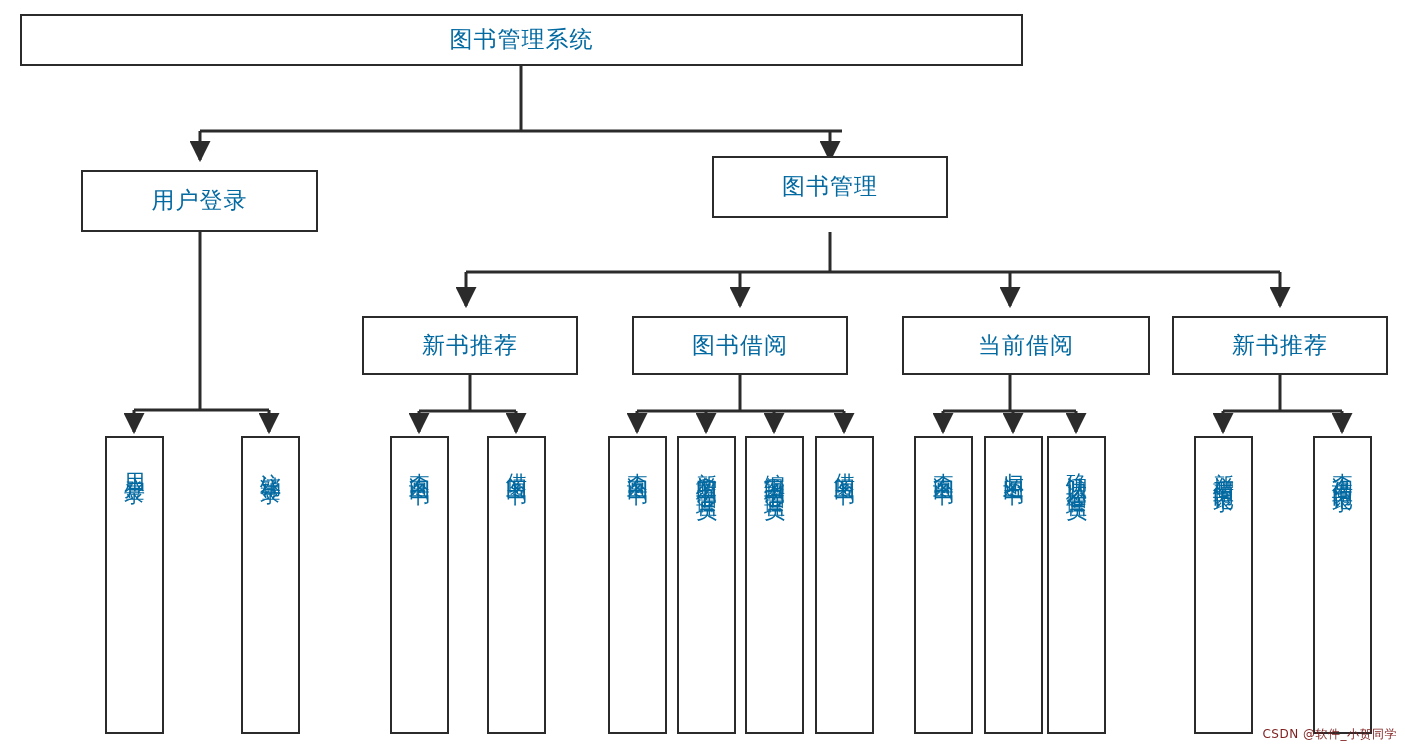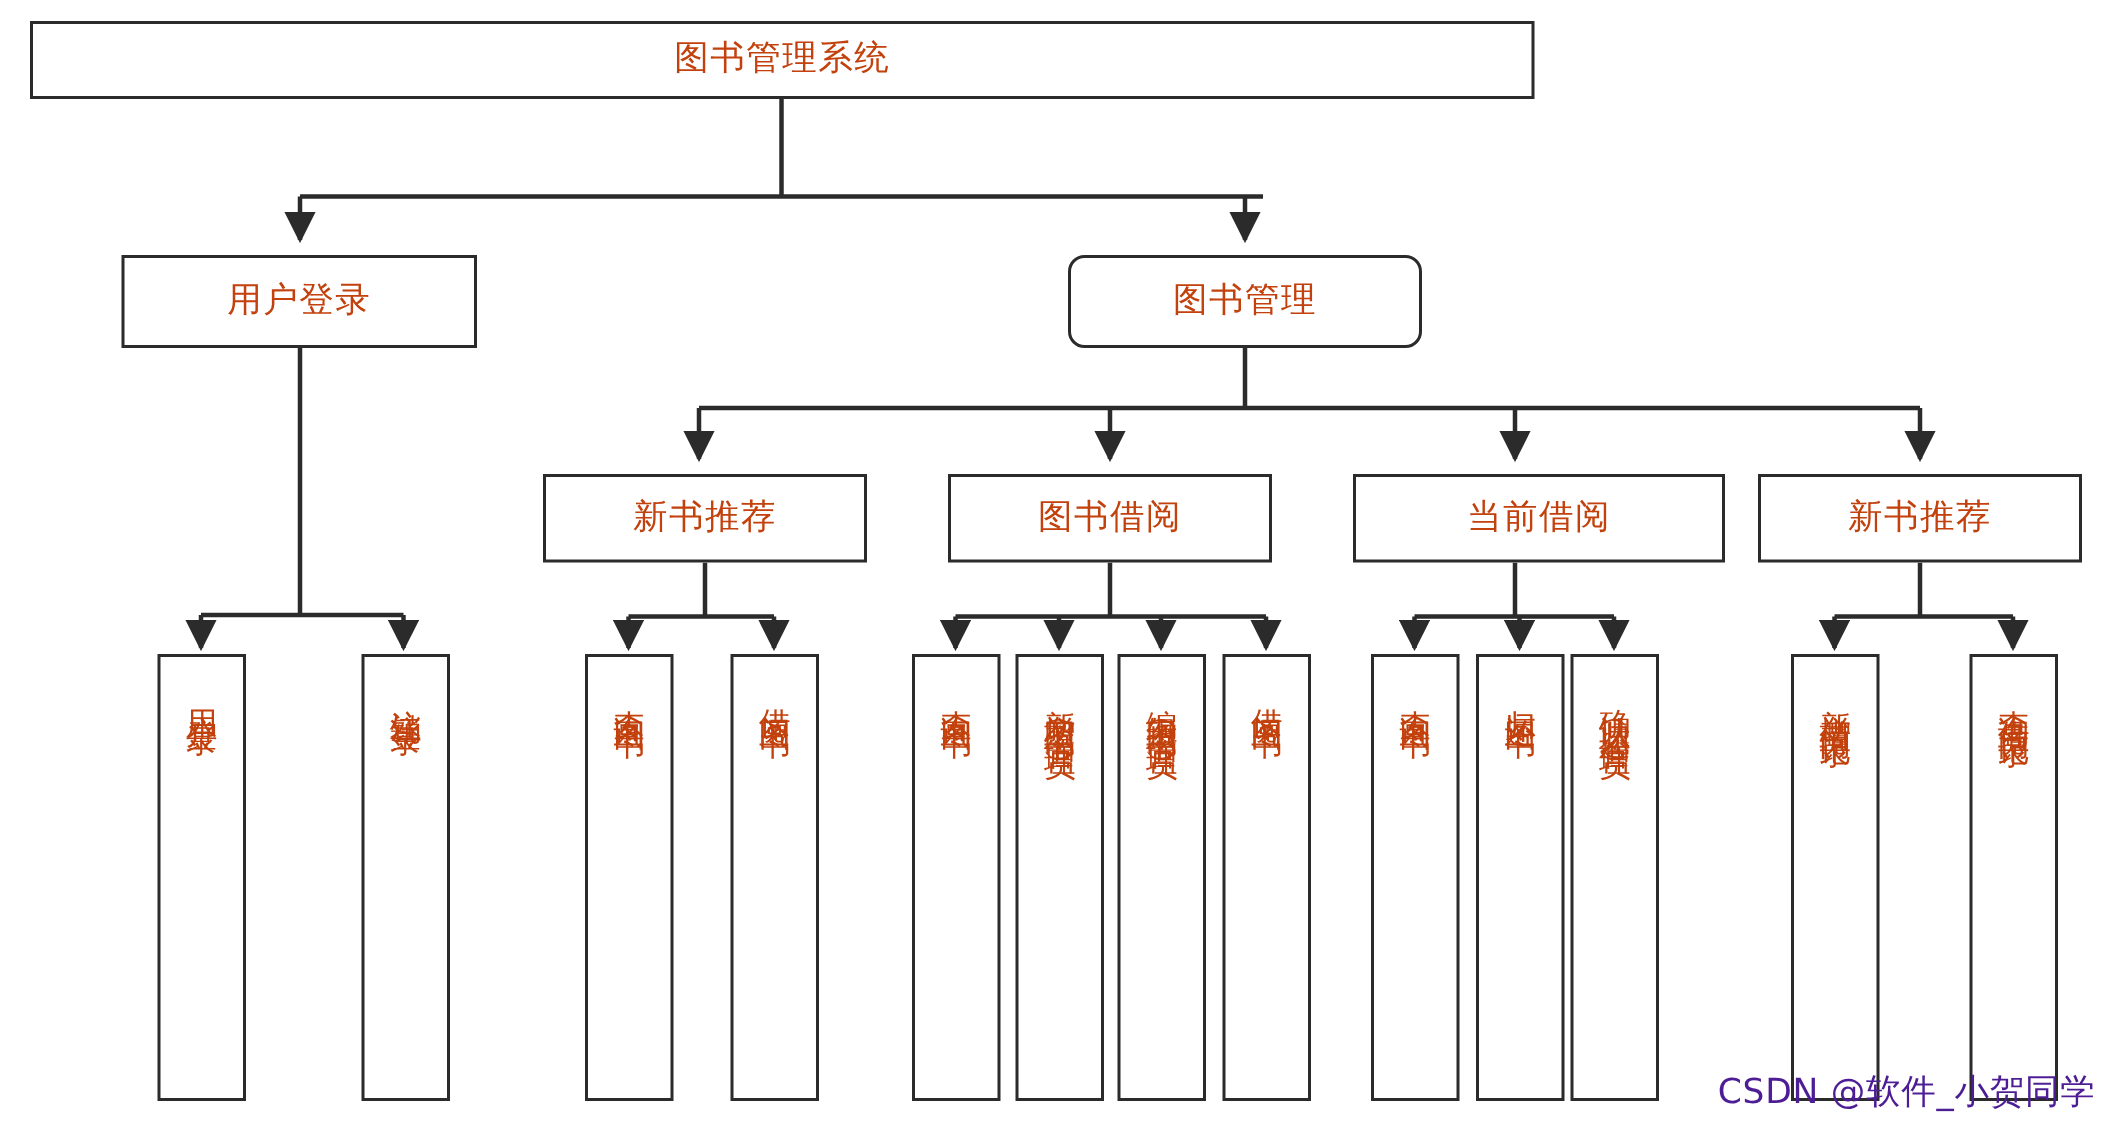--- a/index.html
+++ b/index.html
@@ -28,21 +28,21 @@
     pointer-events: none;
   }
   .node {
     position: absolute;
     box-sizing: border-box;
     background: #ffffff;
     border: 2px solid #2b2b2b;
     display: flex;
     align-items: center;
     justify-content: center;
-    color: #c2410c;
+    color: #0369a1;
     z-index: 2;
   }
   .node.horiz {
     font-size: 23px;
     letter-spacing: 1px;
     line-height: 1.1;
   }
   .node.vert {
     font-size: 21px;
     line-height: 1.15;
@@ -58,22 +58,22 @@
     white-space: nowrap;
     display: block;
   }
   .node-title {
     font-size: 24px;
   }
   .watermark {
     position: absolute;
     right: 8px;
     bottom: 4px;
-    font-size: 23px;
-    color: #4c1d95;
+    font-size: 12px;
+    color: #7f1d1d;
     letter-spacing: 0.5px;
     z-index: 5;
     white-space: nowrap;
   }
 </style>
 </head>
 <body>
 
 <div id="canvas">
 
@@ -127,21 +127,21 @@
     </g>
   </svg>
 
   <div class="node horiz node-title" style="left:20px; top:14px; width:1003px; height:52px;">
     <span>图书管理系统</span>
   </div>
 
   <div class="node horiz" style="left:81px; top:170px; width:237px; height:62px;">
     <span>用户登录</span>
   </div>
-  <div class="node horiz" style="left:712px; top:170px; width:236px; height:62px;border-radius:11px;">
+  <div class="node horiz" style="left:712px; top:156px; width:236px; height:62px;">
     <span>图书管理</span>
   </div>
 
   <div class="node horiz" style="left:632px; top:316px; width:216px; height:59px;">
     <span>图书借阅</span>
   </div>
   <div class="node horiz" style="left:362px; top:316px; width:216px; height:59px;">
     <span>新书推荐</span>
   </div>
   <div class="node horiz" style="left:902px; top:316px; width:248px; height:59px;">

